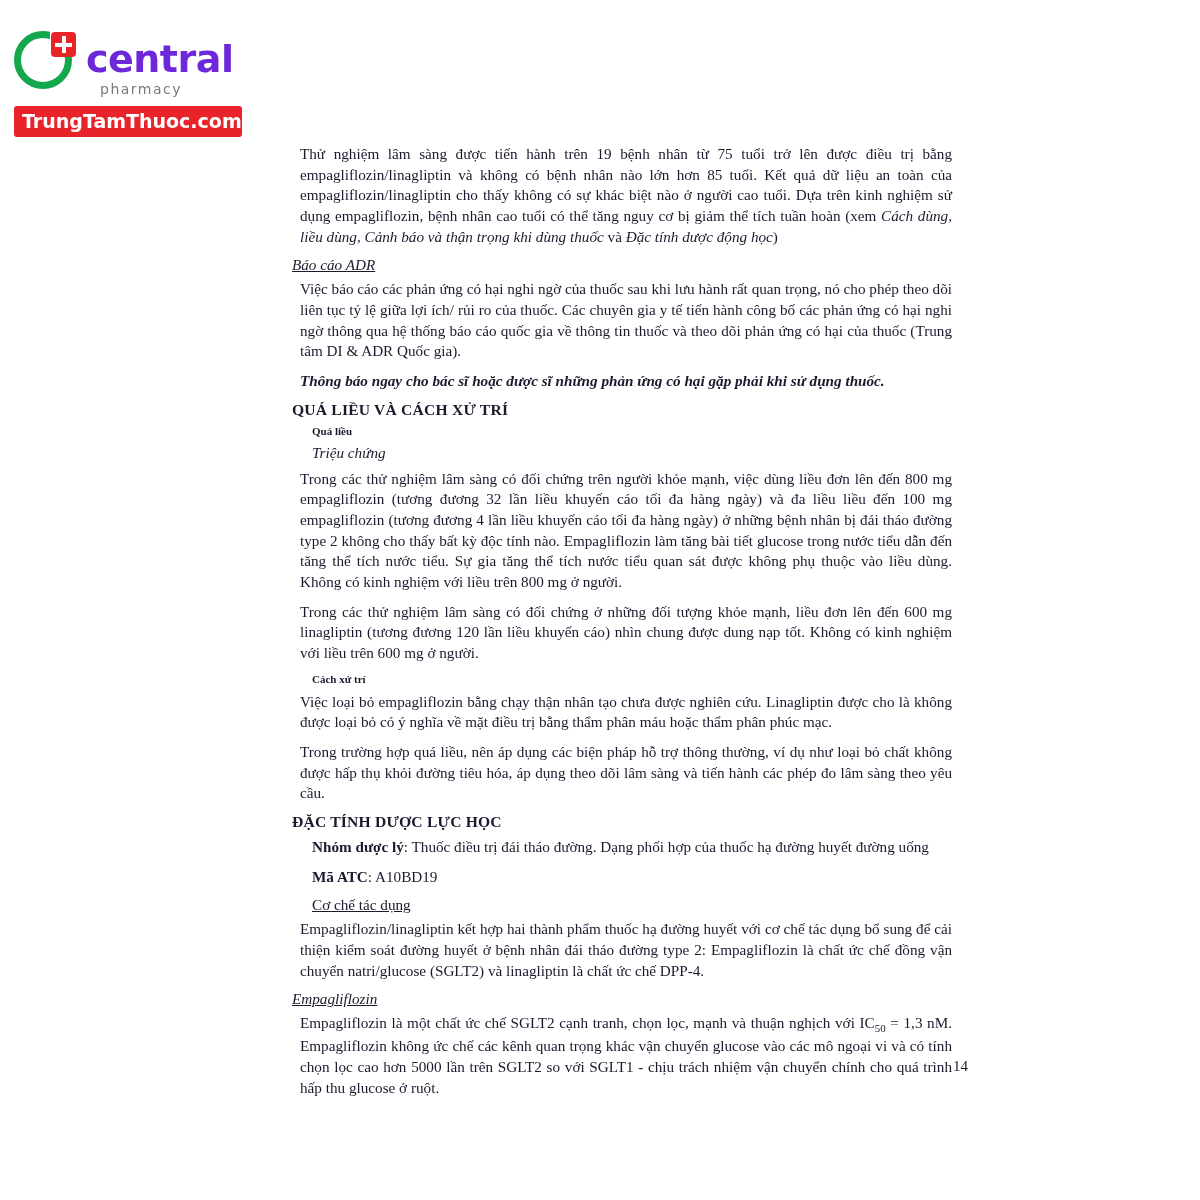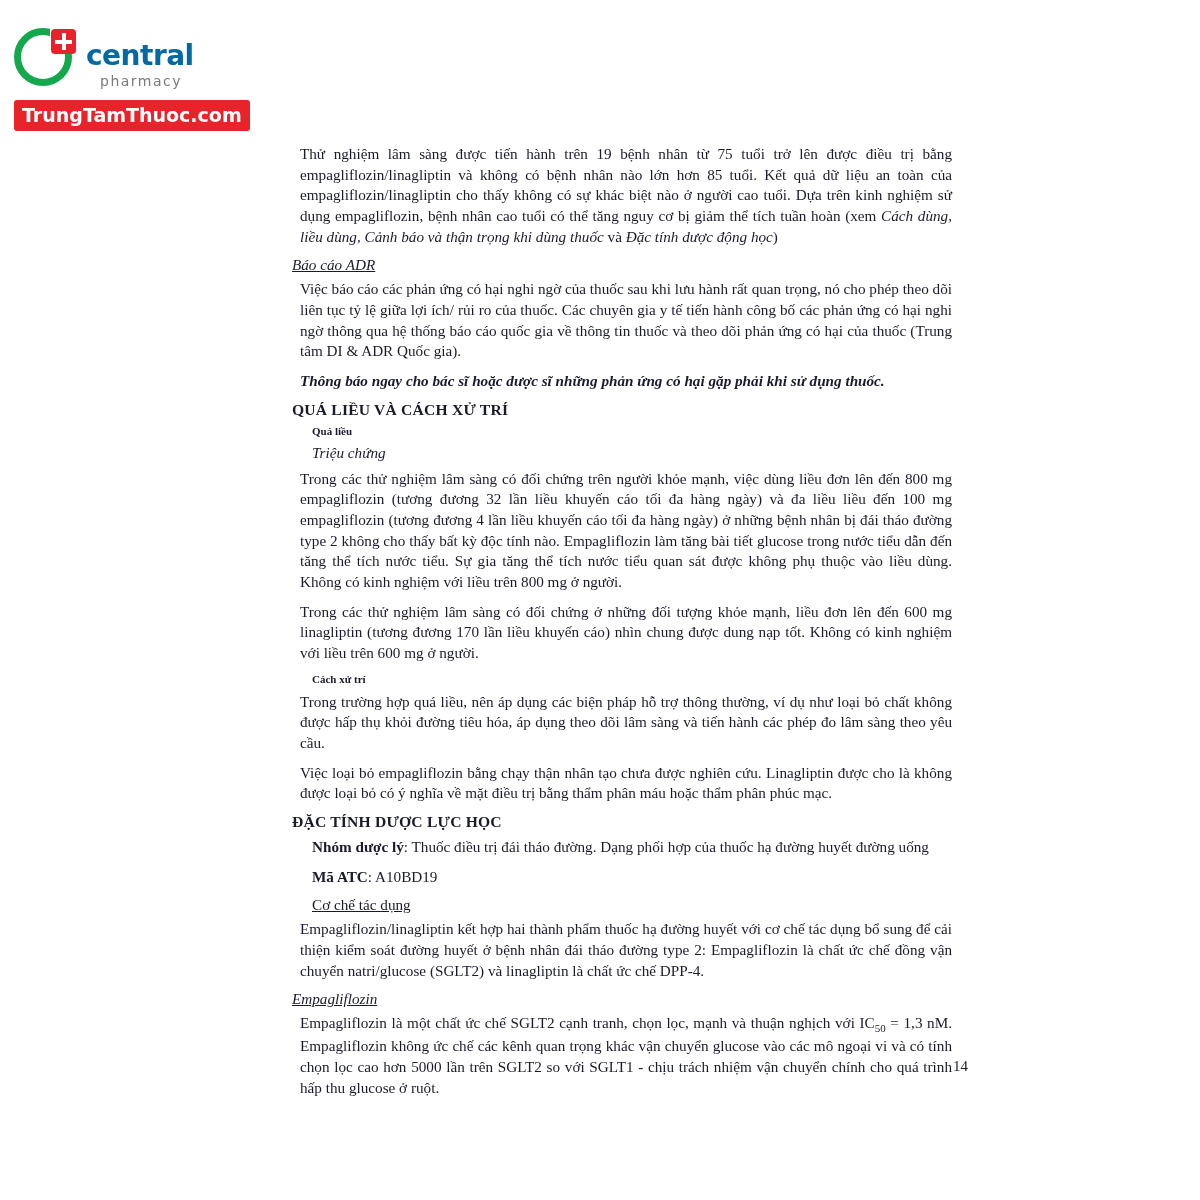--- a/index.html
+++ b/index.html
@@ -64,41 +64,41 @@
   }
   .logo-cross:after {
     left: 4px; top: 10.5px; width: 17px; height: 4px;
   }
   .logo-text {
     line-height: 1;
   }
   .logo-title {
     font-family: "DejaVu Sans", sans-serif;
     font-weight: bold;
-    font-size: 28px;
-    color: #0369a1;
+    font-size: 38px;
+    color: #6d28d9;
     letter-spacing: -0.5px;
     margin-top: 12px;
   }
   .logo-sub {
     font-family: "DejaVu Sans", sans-serif;
     font-size: 14px;
     color: #7a7a7a;
     letter-spacing: 1.5px;
     margin-top: 4px;
     margin-left: 14px;
   }
   .logo-banner {
     margin-top: 10px;
     background: #e8232a;
     color: #ffffff;
     font-family: "DejaVu Sans", sans-serif;
     font-weight: bold;
     font-size: 19px;
-    padding: 4px 8px 5px 8px;
+    padding: 4px 0 5px 8px;
     border-radius: 3px;
     display: inline-block;
     letter-spacing: 0px;
   }
 
   
   .page {
     position: absolute;
     left: 292px;
     top: 144px;
@@ -189,28 +189,28 @@
   <p class="bold-ital">Thông báo ngay cho bác sĩ hoặc dược sĩ những phản ứng có hại gặp phải khi sử dụng thuốc.</p>
 
   <div class="hdr-main">QUÁ LIỀU VÀ CÁCH XỬ TRÍ</div>
 
   <div class="hdr-sub">Quá liều</div>
 
   <div class="hdr-ital">Triệu chứng</div>
 
   <p>Trong các thử nghiệm lâm sàng có đối chứng trên người khỏe mạnh, việc dùng liều đơn lên đến 800 mg empagliflozin (tương đương 32 lần liều khuyến cáo tối đa hàng ngày) và đa liều liều đến 100 mg empagliflozin (tương đương 4 lần liều khuyến cáo tối đa hàng ngày) ở những bệnh nhân bị đái tháo đường type 2 không cho thấy bất kỳ độc tính nào. Empagliflozin làm tăng bài tiết glucose trong nước tiểu dẫn đến tăng thể tích nước tiểu. Sự gia tăng thể tích nước tiểu quan sát được không phụ thuộc vào liều dùng. Không có kinh nghiệm với liều trên 800 mg ở người.</p>
 
-  <p>Trong các thử nghiệm lâm sàng có đối chứng ở những đối tượng khỏe mạnh, liều đơn lên đến 600 mg linagliptin (tương đương 170 lần liều khuyến cáo) nhìn chung được dung nạp tốt. Không có kinh nghiệm với liều trên 600 mg ở người.</p>
+  <p>Trong các thử nghiệm lâm sàng có đối chứng ở những đối tượng khỏe mạnh, liều đơn lên đến 600 mg linagliptin (tương đương 120 lần liều khuyến cáo) nhìn chung được dung nạp tốt. Không có kinh nghiệm với liều trên 600 mg ở người.</p>
 
   <div class="hdr-sub">Cách xử trí</div>
 
+  <p>Việc loại bỏ empagliflozin bằng chạy thận nhân tạo chưa được nghiên cứu. Linagliptin được cho là không được loại bỏ có ý nghĩa về mặt điều trị bằng thẩm phân máu hoặc thẩm phân phúc mạc.</p>
+
   <p>Trong trường hợp quá liều, nên áp dụng các biện pháp hỗ trợ thông thường, ví dụ như loại bỏ chất không được hấp thụ khỏi đường tiêu hóa, áp dụng theo dõi lâm sàng và tiến hành các phép đo lâm sàng theo yêu cầu.</p>
 
-  <p>Việc loại bỏ empagliflozin bằng chạy thận nhân tạo chưa được nghiên cứu. Linagliptin được cho là không được loại bỏ có ý nghĩa về mặt điều trị bằng thẩm phân máu hoặc thẩm phân phúc mạc.</p>
-
   <div class="hdr-main">ĐẶC TÍNH DƯỢC LỰC HỌC</div>
 
   <p style="margin-left:20px"><span class="b">Nhóm dược lý</span><span>: Thuốc điều trị đái tháo đường. Dạng phối hợp của thuốc hạ đường huyết đường uống</span></p>
 
   <p style="margin-left:20px"><span class="b">Mã ATC</span><span>: A10BD19</span></p>
 
   <div class="hdr-u" style="margin-left:20px">Cơ chế tác dụng</div>
 
   <p>Empagliflozin/linagliptin kết hợp hai thành phẩm thuốc hạ đường huyết với cơ chế tác dụng bổ sung để cải thiện kiểm soát đường huyết ở bệnh nhân đái tháo đường type 2: Empagliflozin là chất ức chế đồng vận chuyển natri/glucose (SGLT2) và linagliptin là chất ức chế DPP-4.</p>
 

